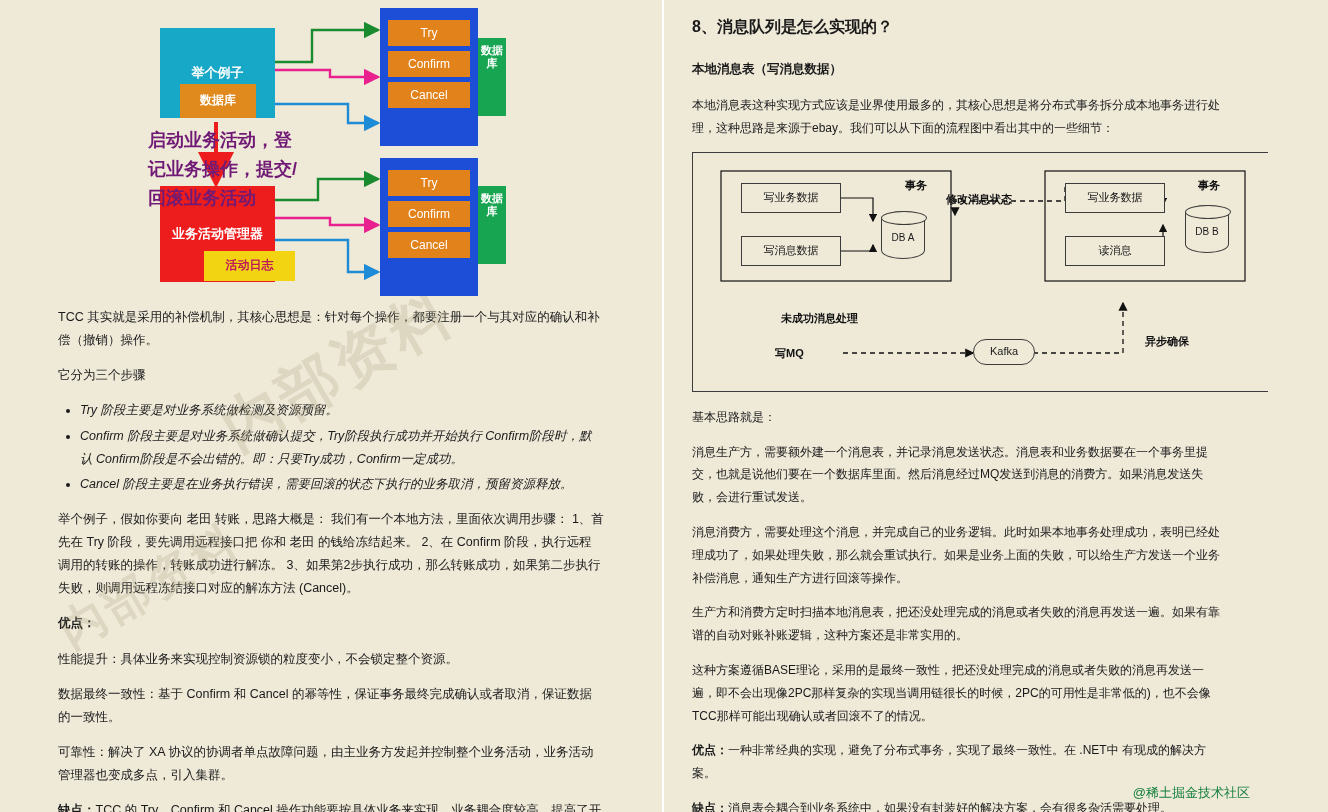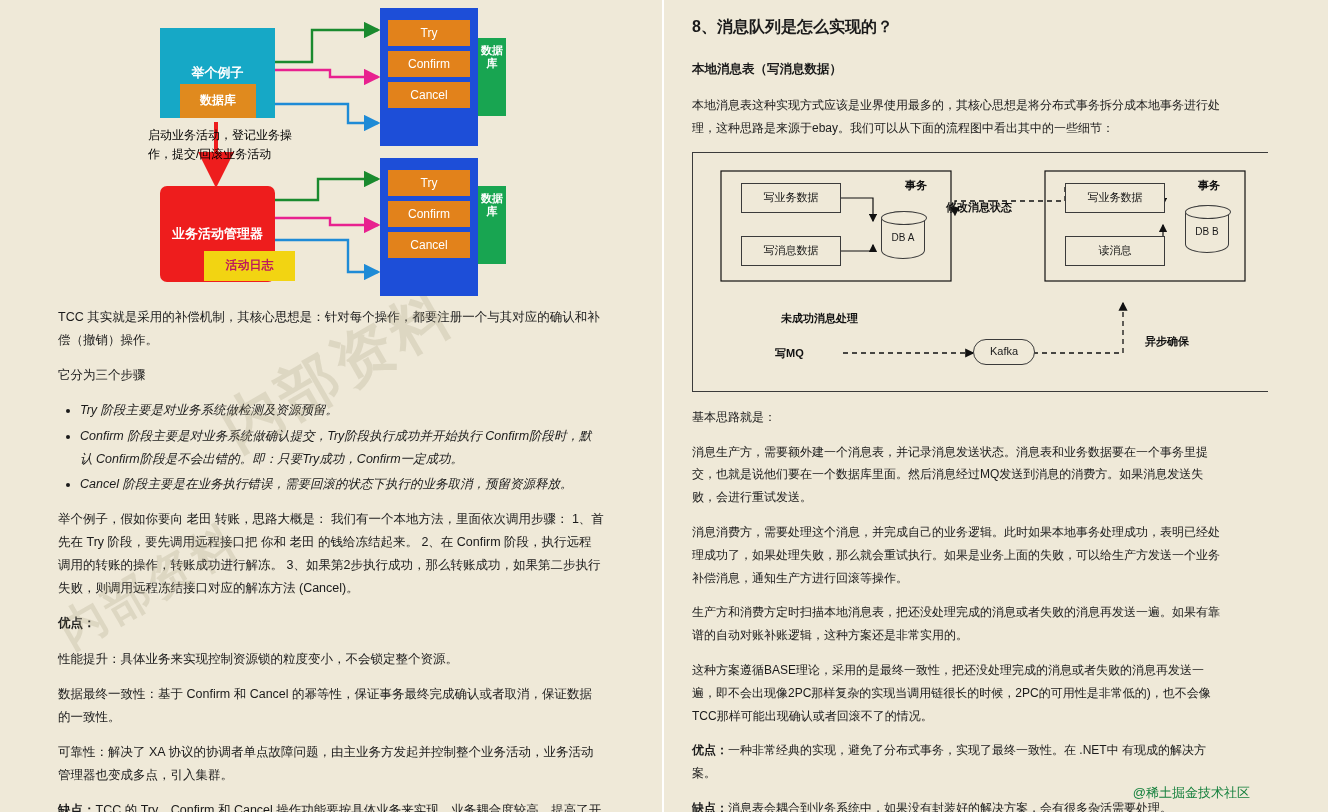--- a/index.html
+++ b/index.html
@@ -48,21 +48,21 @@
     align-items: center;
     justify-content: center;
     color: #fff;
     font-size: 13px;
     font-weight: bold;
     text-align: center;
     line-height: 1.3;
   }
   .b-main { left: 160px; top: 28px; width: 115px; height: 90px; background: #16a8c6; }
   .b-db   { left: 180px; top: 84px; width: 76px;  height: 34px; background: #e08a1e; font-size: 12px;}
-  .b-mgr  { left: 160px; top: 186px; width: 115px; height: 96px; background: #ee1d1d; border-radius: 7px; }
+  .b-mgr  { left: 160px; top: 186px; width: 115px; height: 96px; background: #ee1d1d; }
   .b-log  { left: 180px; top: 251px; width: 91px;  height: 30px; background: #f2d412; color: #be185d; font-size: 12px; margin-left: 24px;}
 
   .stack {
     position: absolute;
     width: 98px;
     background: #1d4ed8;
     padding: 7px 0;
   }
   .stack-top { left: 380px; top: 8px; height: 138px;}
   .stack-bot { left: 380px; top: 158px; height: 138px;}
@@ -85,24 +85,24 @@
     text-align: center;
     line-height: 1.15;
     padding: 6px 3px;
     font-weight: bold;
   }
   .dbside-top { left: 478px; top: 38px; height: 78px; }
   .dbside-bot { left: 478px; top: 186px; height: 78px; }
 
   .dlabel {
     position: absolute;
-    font-size: 12px;
-    color: #000000;
+    font-size: 18px;
+    color: #701a75;
     line-height: 1.6;
-    font-weight: normal;
+    font-weight: bold;
   }
   .dlabel-flow { left: 148px; top: 126px; width: 160px; }
 
   svg.wires { position: absolute; left:0; top:0; width: 664px; height: 300px; }
 
   
   .ltext {
     padding: 6px 58px 0 58px;
     font-size: 12.5px;
     line-height: 1.85;
@@ -306,21 +306,21 @@
 
       <div class="grp-label" style="left:212px; top:22px;">事务</div>
       <div class="grp-label" style="left:505px; top:22px;">事务</div>
 
       <div class="rbox" style="left:48px; top:30px; width:100px; height:30px;">写业务数据</div>
       <div class="rbox" style="left:48px; top:83px; width:100px; height:30px;">写消息数据</div>
       <div class="cyl" style="left:188px; top:58px;">
           <span>DB A</span>
         </div>
 
-      <div class="rlabel" style="left:253px; top:44px;font-family:Liberation Serif, serif;">修改消息状态</div>
+      <div class="rlabel" style="left:253px; top:36px;font-family:Liberation Serif, serif;">修改消息状态</div>
 
       <div class="rbox" style="left:372px; top:30px; width:100px; height:30px;">写业务数据</div>
       <div class="rbox" style="left:372px; top:83px; width:100px; height:30px;">读消息</div>
       <div class="cyl" style="left:492px; top:52px;">
           <span>DB B</span>
         </div>
 
       <div class="rlabel" style="left:88px; top:155px;">未成功消息处理</div>
       <div class="rlabel" style="left:452px; top:178px;">异步确保</div>
       <div class="rlabel" style="left:82px; top:190px;">写MQ</div>

